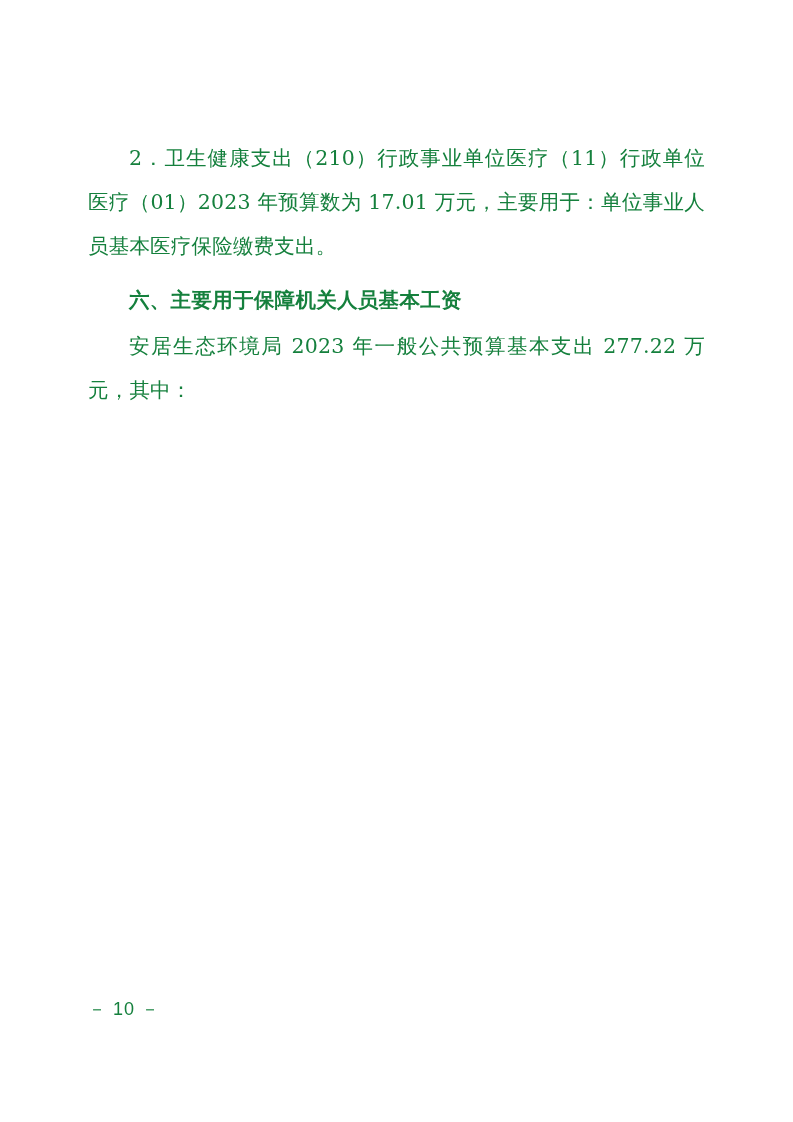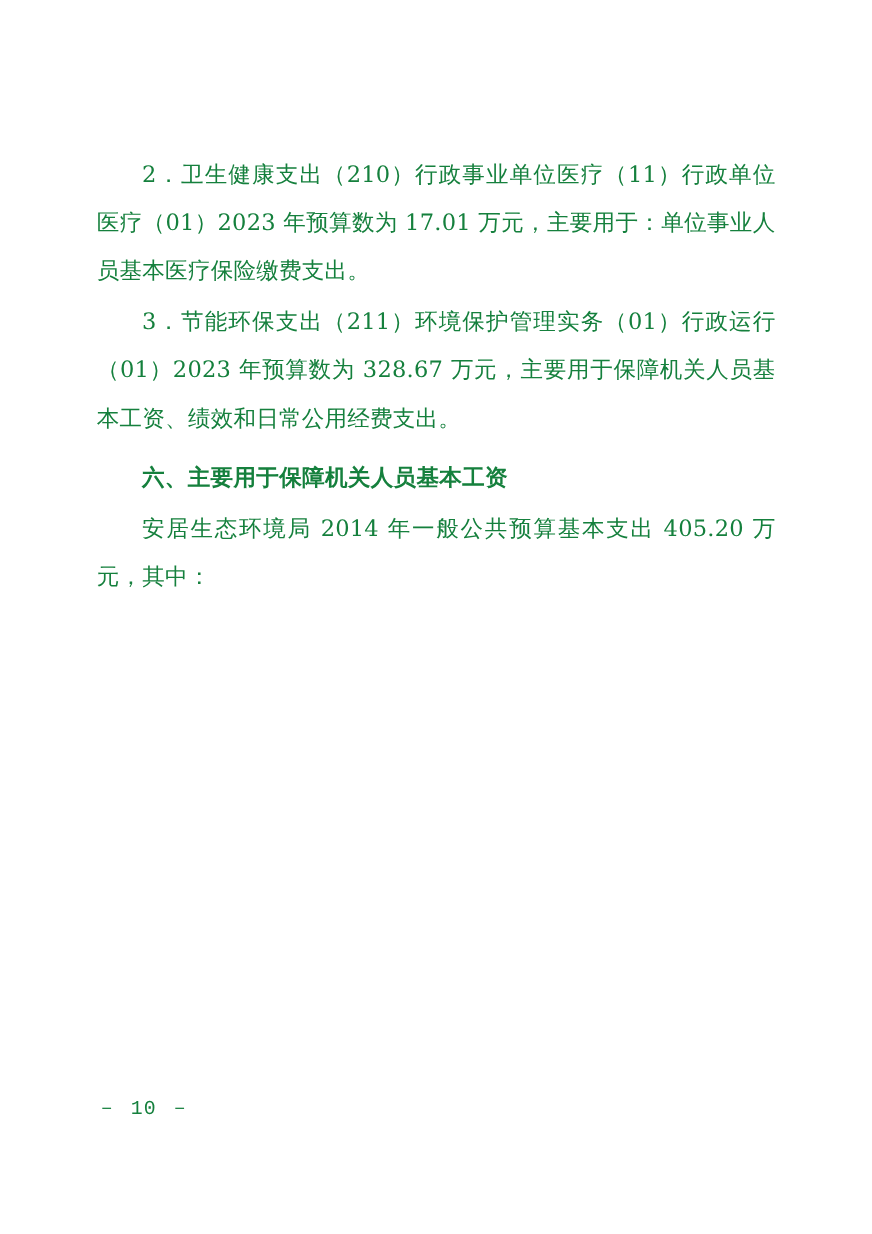--- a/index.html
+++ b/index.html
@@ -41,38 +41,37 @@
     font-family: "DejaVu Sans", "Liberation Sans", sans-serif;
     letter-spacing: 0.3px;
   }
   .footer {
     position: absolute;
     left: 88px;
     top: 993px;
     width: 617px;
     font-size: 18px;
     line-height: 24px;
-    font-family: Liberation Mono, monospace;
+    font-family: Liberation Sans, sans-serif;
     letter-spacing: 1px;
   }
 </style>
 </head>
 <body>
 
 <div class="page">
   <div class="content">
 
     <p class="para">2．卫生健康支出（210）行政事业单位医疗（11）行政单位医疗（01）2023 年预算数为 17.01 万元，主要用于：单位事业人员基本医疗保险缴费支出。</p>
 
-    <p class="para">3．节能环保支出（211）环境保护管理实务（01）行政运行（01）2023 年预算数为 328.67 万元，主要用于保障机关人员基本工资、绩效和日常公用经费支出。</p>
 
 
 
     <h2 class="heading">六、主要用于保障机关人员基本工资</h2>
 
-    <p class="para">安居生态环境局 2014 年一般公共预算基本支出 405.20 万元，其中：</p>
+    <p class="para">安居生态环境局 2023 年一般公共预算基本支出 277.22 万元，其中：</p>
 
 
 
   </div>
 
   <div class="footer">－ 10 －</div>
 </div>
 
 </body></html>

